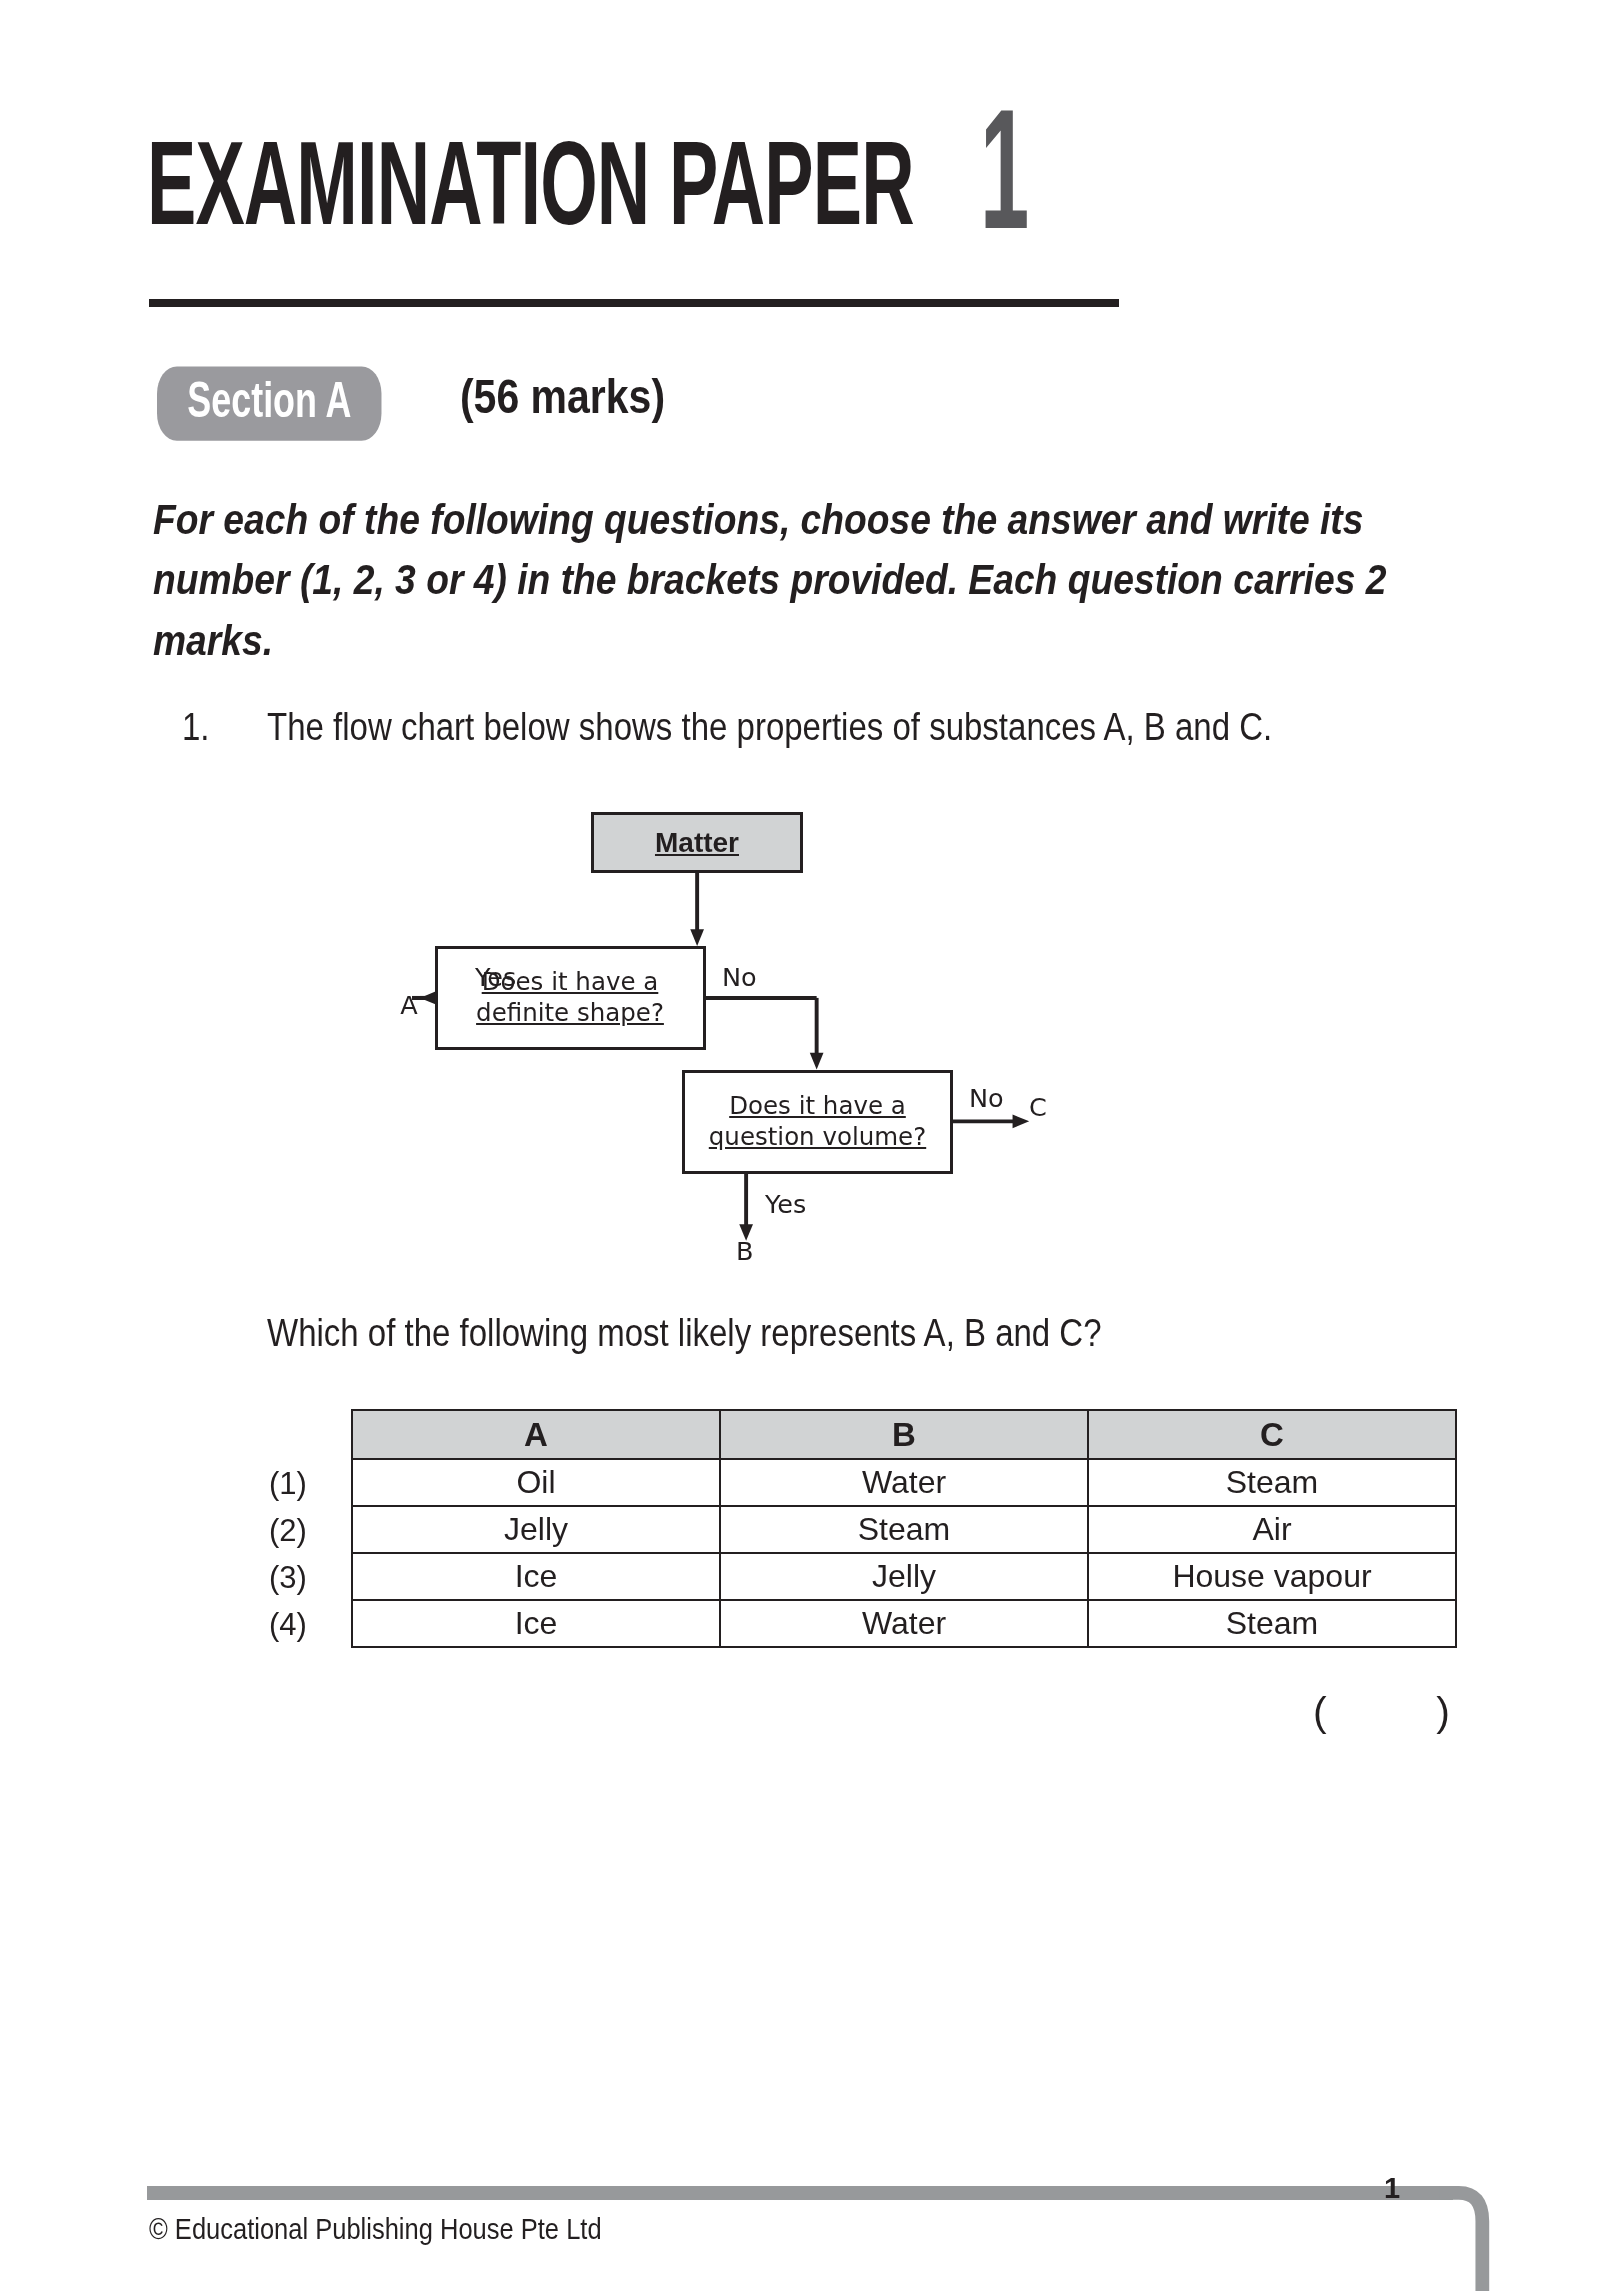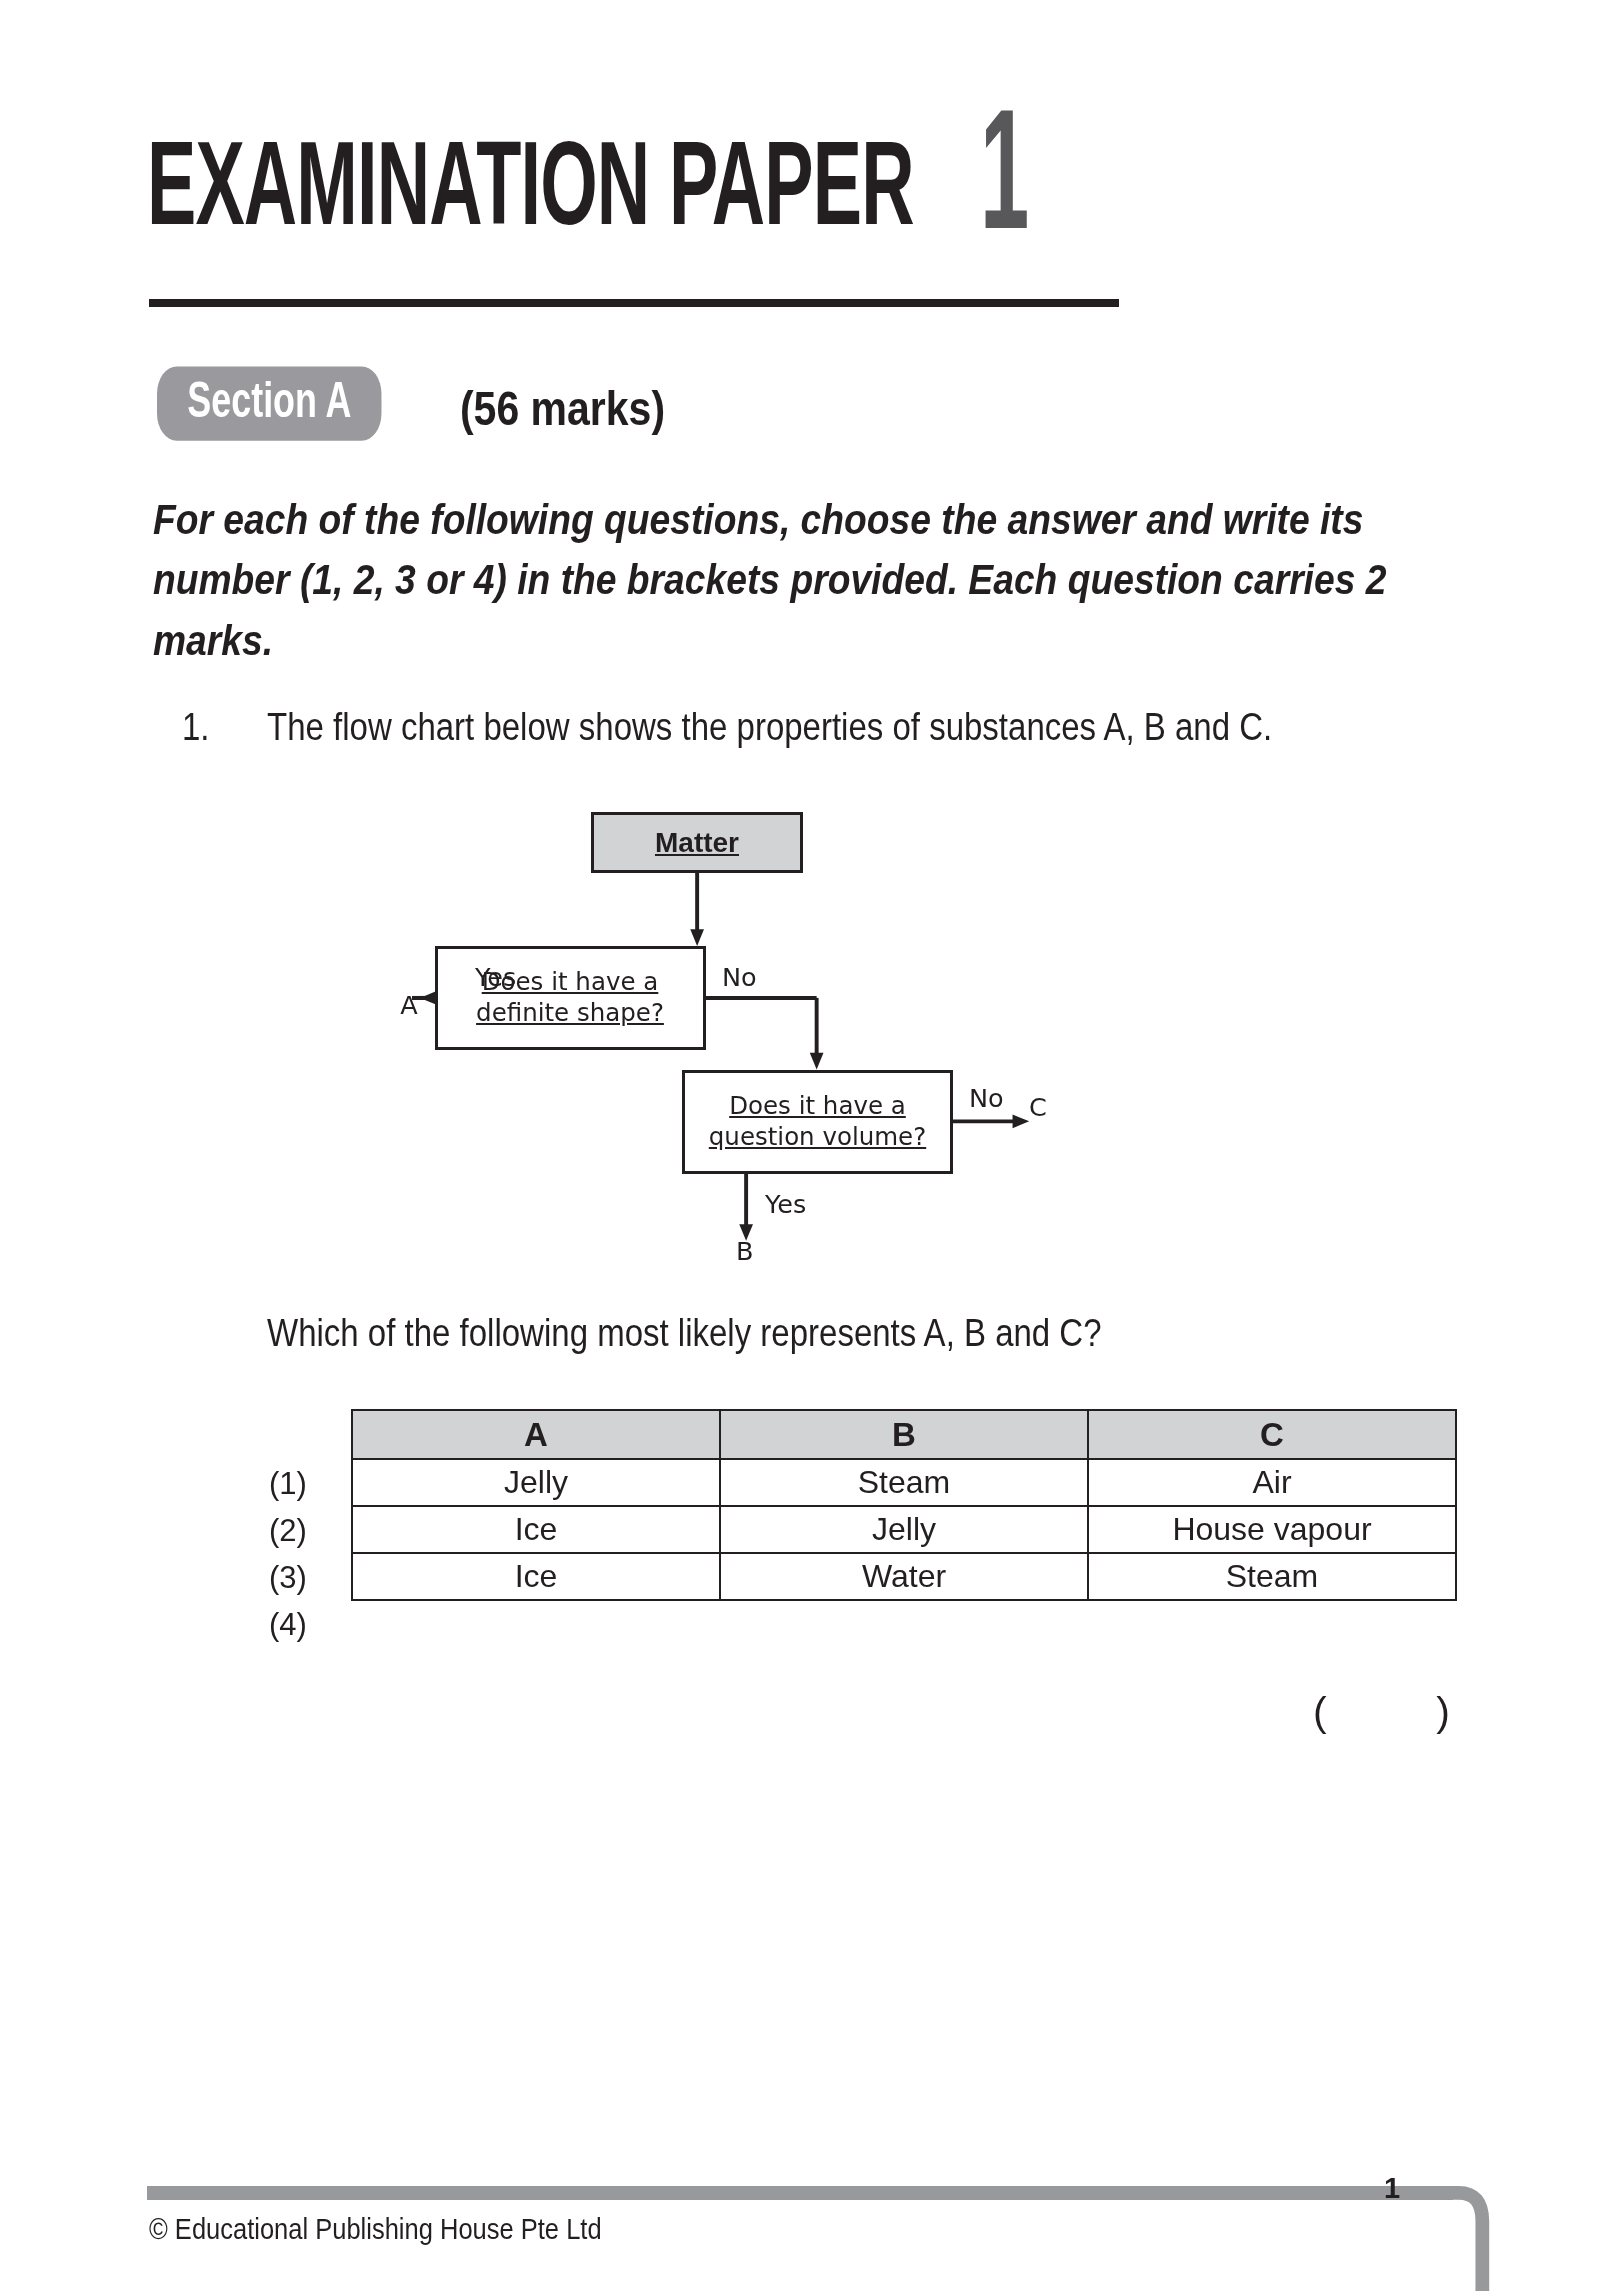--- a/index.html
+++ b/index.html
@@ -70,21 +70,21 @@
     transform-origin: right bottom;
     color: #231f20;
     line-height: 1;
   }
 
   
   #section-row {
     position: absolute;
     left: 157px; top: 374px;
     display: flex;
-    align-items: flex-end;
+    align-items: flex-start;
     gap: 25.5px;
   }
   #section-badge {
     background: #9a9a9e;
     border-radius: 21.6px;
     padding: 6.9px 33px 10.8px 33px;
     color: #ffffff;
     font-family: "Liberation Sans Narrow", "Liberation Sans", sans-serif;
     font-weight: bold;
     font-size: 39px;
@@ -374,20 +374,25 @@
 
 <table id="answer-table">
   <thead>
     <tr>
       <th>A</th>
       <th>B</th>
       <th>C</th>
     </tr>
   </thead>
   <tbody>
+    <tr>
+      <td>Oil</td>
+      <td>Water</td>
+      <td>Steam</td>
+    </tr>
     <tr>
       <td>Jelly</td>
       <td>Steam</td>
       <td>Air</td>
     </tr>
     <tr>
       <td>Ice</td>
       <td>Jelly</td>
       <td>House vapour</td>
     </tr>

